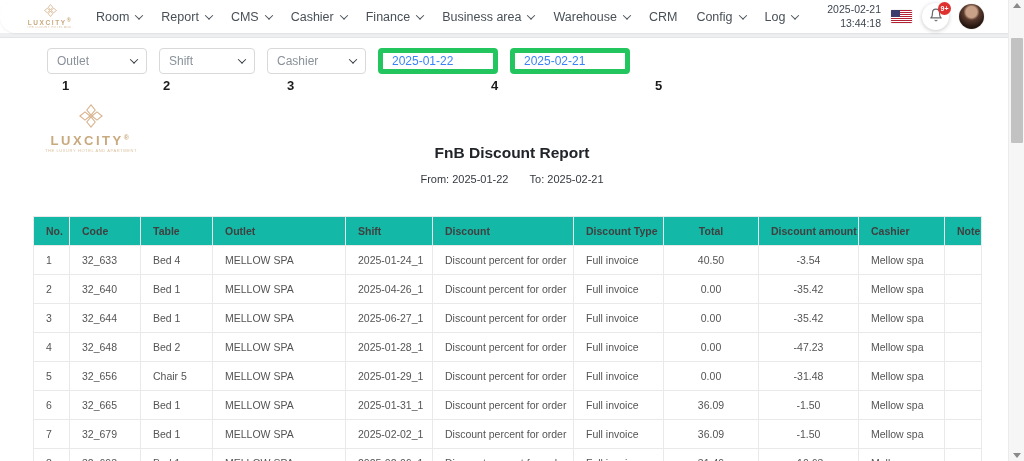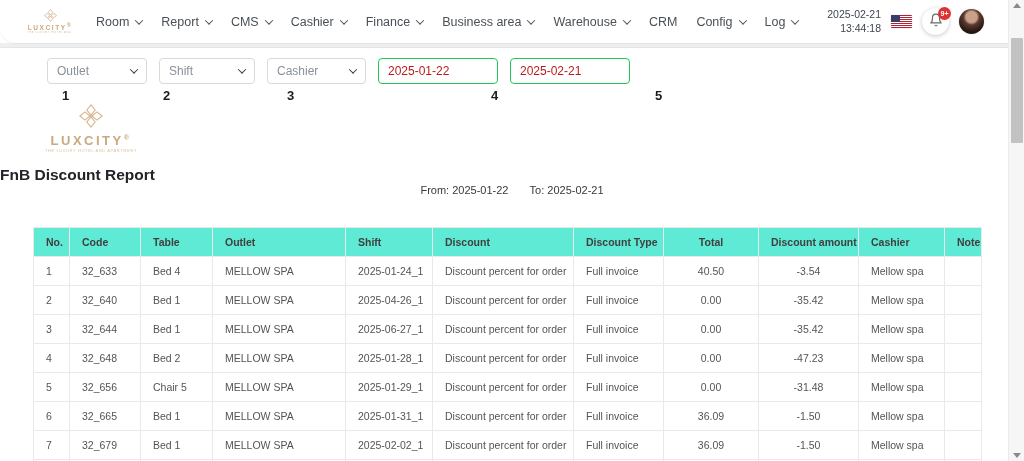--- a/index.html
+++ b/index.html
@@ -1,21 +1,21 @@
 <!DOCTYPE html>
 <html><head>
 <meta charset="utf-8">
 <style>
   * { margin:0; padding:0; box-sizing:border-box; }
   html,body { width:1024px; height:461px; overflow:hidden; background:#fff;
     font-family:"Liberation Sans", sans-serif; }
   .page { position:relative; width:1024px; height:461px; background:#fff; }
 
   
-  .topbar { height:43px; background:#fff; display:flex; align-items:center;
+  .topbar { height:33px; background:#fff; display:flex; align-items:center;
     padding:0 40px 0 28px; position:relative; z-index:5;
     box-shadow:0 1px 2px rgba(0,0,0,.06);border-radius:16px; }
   .gray-strip { height:5px; background:#edeff0; border-bottom:1px solid #e3e5e7; }
 
   .brand { display:flex; flex-direction:column; align-items:center; line-height:1; width:44px; }
   .brand .flower-sm svg { display:block; }
   .brand-name { font-size:6.5px; letter-spacing:1.6px; color:#c9a97e; font-weight:bold; margin-top:1px; }
   .brand-tag { font-size:3px; letter-spacing:.4px; color:#dcc3a2; white-space:nowrap; overflow:hidden; max-width:46px; }
 
   .nav-menu { display:flex; align-items:center; gap:19px; margin-left:24px; }
@@ -39,42 +39,42 @@
   .filters { position:relative; height:66px; padding:10px 0 0 47px; display:flex; align-items:flex-start; gap:12px; }
   .selectbox { width:100px; height:26px; border:1px solid #d9d9d9; border-radius:4px; background:#fff;
     display:flex; align-items:center; justify-content:space-between; padding:0 9px; cursor:pointer; }
   .selectbox .ph { font-size:12px; color:#8a9199; }
   .selectbox .chev { border-color:#343a40; }
   .sel-shift { width:96px; } .sel-cashier { width:99px; }
   .btn-custom { width:103px; height:26px; background:#d63384; border:none; border-radius:6px; color:#fff;
     font-size:12px; display:flex; align-items:center; justify-content:center; gap:12px; cursor:pointer;
     font-family:"Liberation Sans",sans-serif; }
   .btn-custom .chev { border-color:#fff; }
-  .datebox { width:120px; height:26px; border:1px solid #22c55e; border-radius:4px; padding:0 9px;
-    font-size:12px; color:#b91c1c; font-family:"Liberation Sans",sans-serif; outline:none; }
+  .datebox { width:120px; height:26px; border:5px solid #22c55e; border-radius:4px; padding:0 9px;
+    font-size:12px; color:#3b82f6; font-family:"Liberation Sans",sans-serif; outline:none; }
   .btn-search { height:26px; background:#28a745; border:none; border-radius:4px; color:#fff; font-size:12.5px;
     display:flex; align-items:center; gap:7px; padding:0 11px; cursor:pointer; font-family:"Liberation Sans",sans-serif; }
   .annot { position:absolute; top:40px; font-size:13px; font-weight:bold; color:#1b1b1b; }
   .a1{left:62px;} .a2{left:163px;} .a3{left:287px;} .a4{left:491px;} .a5{left:655px;}
 
   
   .report-logo { position:absolute; left:45px; top:104px; display:flex; flex-direction:column; align-items:center; line-height:1; }
   .report-logo .r-name { font-size:13px; letter-spacing:2.5px; color:#c9a97e; font-weight:bold; margin-top:3px; }
   .report-logo .r-name sup { font-size:7px; }
   .report-logo .r-tag { font-size:4px; letter-spacing:.6px; color:#dcc3a2; margin-top:2px; white-space:nowrap; }
-  .report-title { margin-top:52px; font-size:15.5px; font-weight:bold; color:#212529; }
-  .report-sub { text-align:center; font-size:11px; color:#343a40; }
+  .report-title { text-align:center; margin-top:40px; font-size:15.5px; font-weight:bold; color:#212529; }
+  .report-sub { text-align:center; margin-top:11px; font-size:11px; color:#343a40; }
   .report-sub span { margin:0 9px; }
 
   
   .tbl-wrap { margin:31px 43px 0 33px; }
   table { width:948px; border-collapse:collapse; table-layout:fixed; }
   th, td { border:1px solid #e9e9e9; font-size:10.5px; padding:0 12px; height:29px; overflow:hidden;
     white-space:nowrap; text-align:left; }
-  th { background:#5eead4; color:#404040; font-weight:bold;margin-top:48px; }
+  th { background:#14b8a6; color:#404040; font-weight:bold;margin-top:48px; }
   td { color:#545454; background:#fff; }
   .num { text-align:center; }
 
   
   .scroll-track { position:absolute; right:0; top:0; width:16px; height:461px; background:#f6f6f6;
     border-left:1px solid #ebebeb; z-index:9; }
   .scroll-thumb { position:absolute; left:2px; top:38px; width:12px; height:105px; background:#c2c2c2; border-radius:1px; }
   .scroll-arrow { position:absolute; left:4px; width:0; height:0; border-left:4px solid transparent; border-right:4px solid transparent; }
   .arrow-up { top:3px; border-bottom:5px solid #8a8a8a; }
   .arrow-down { bottom:3px; border-top:5px solid #8a8a8a; }

